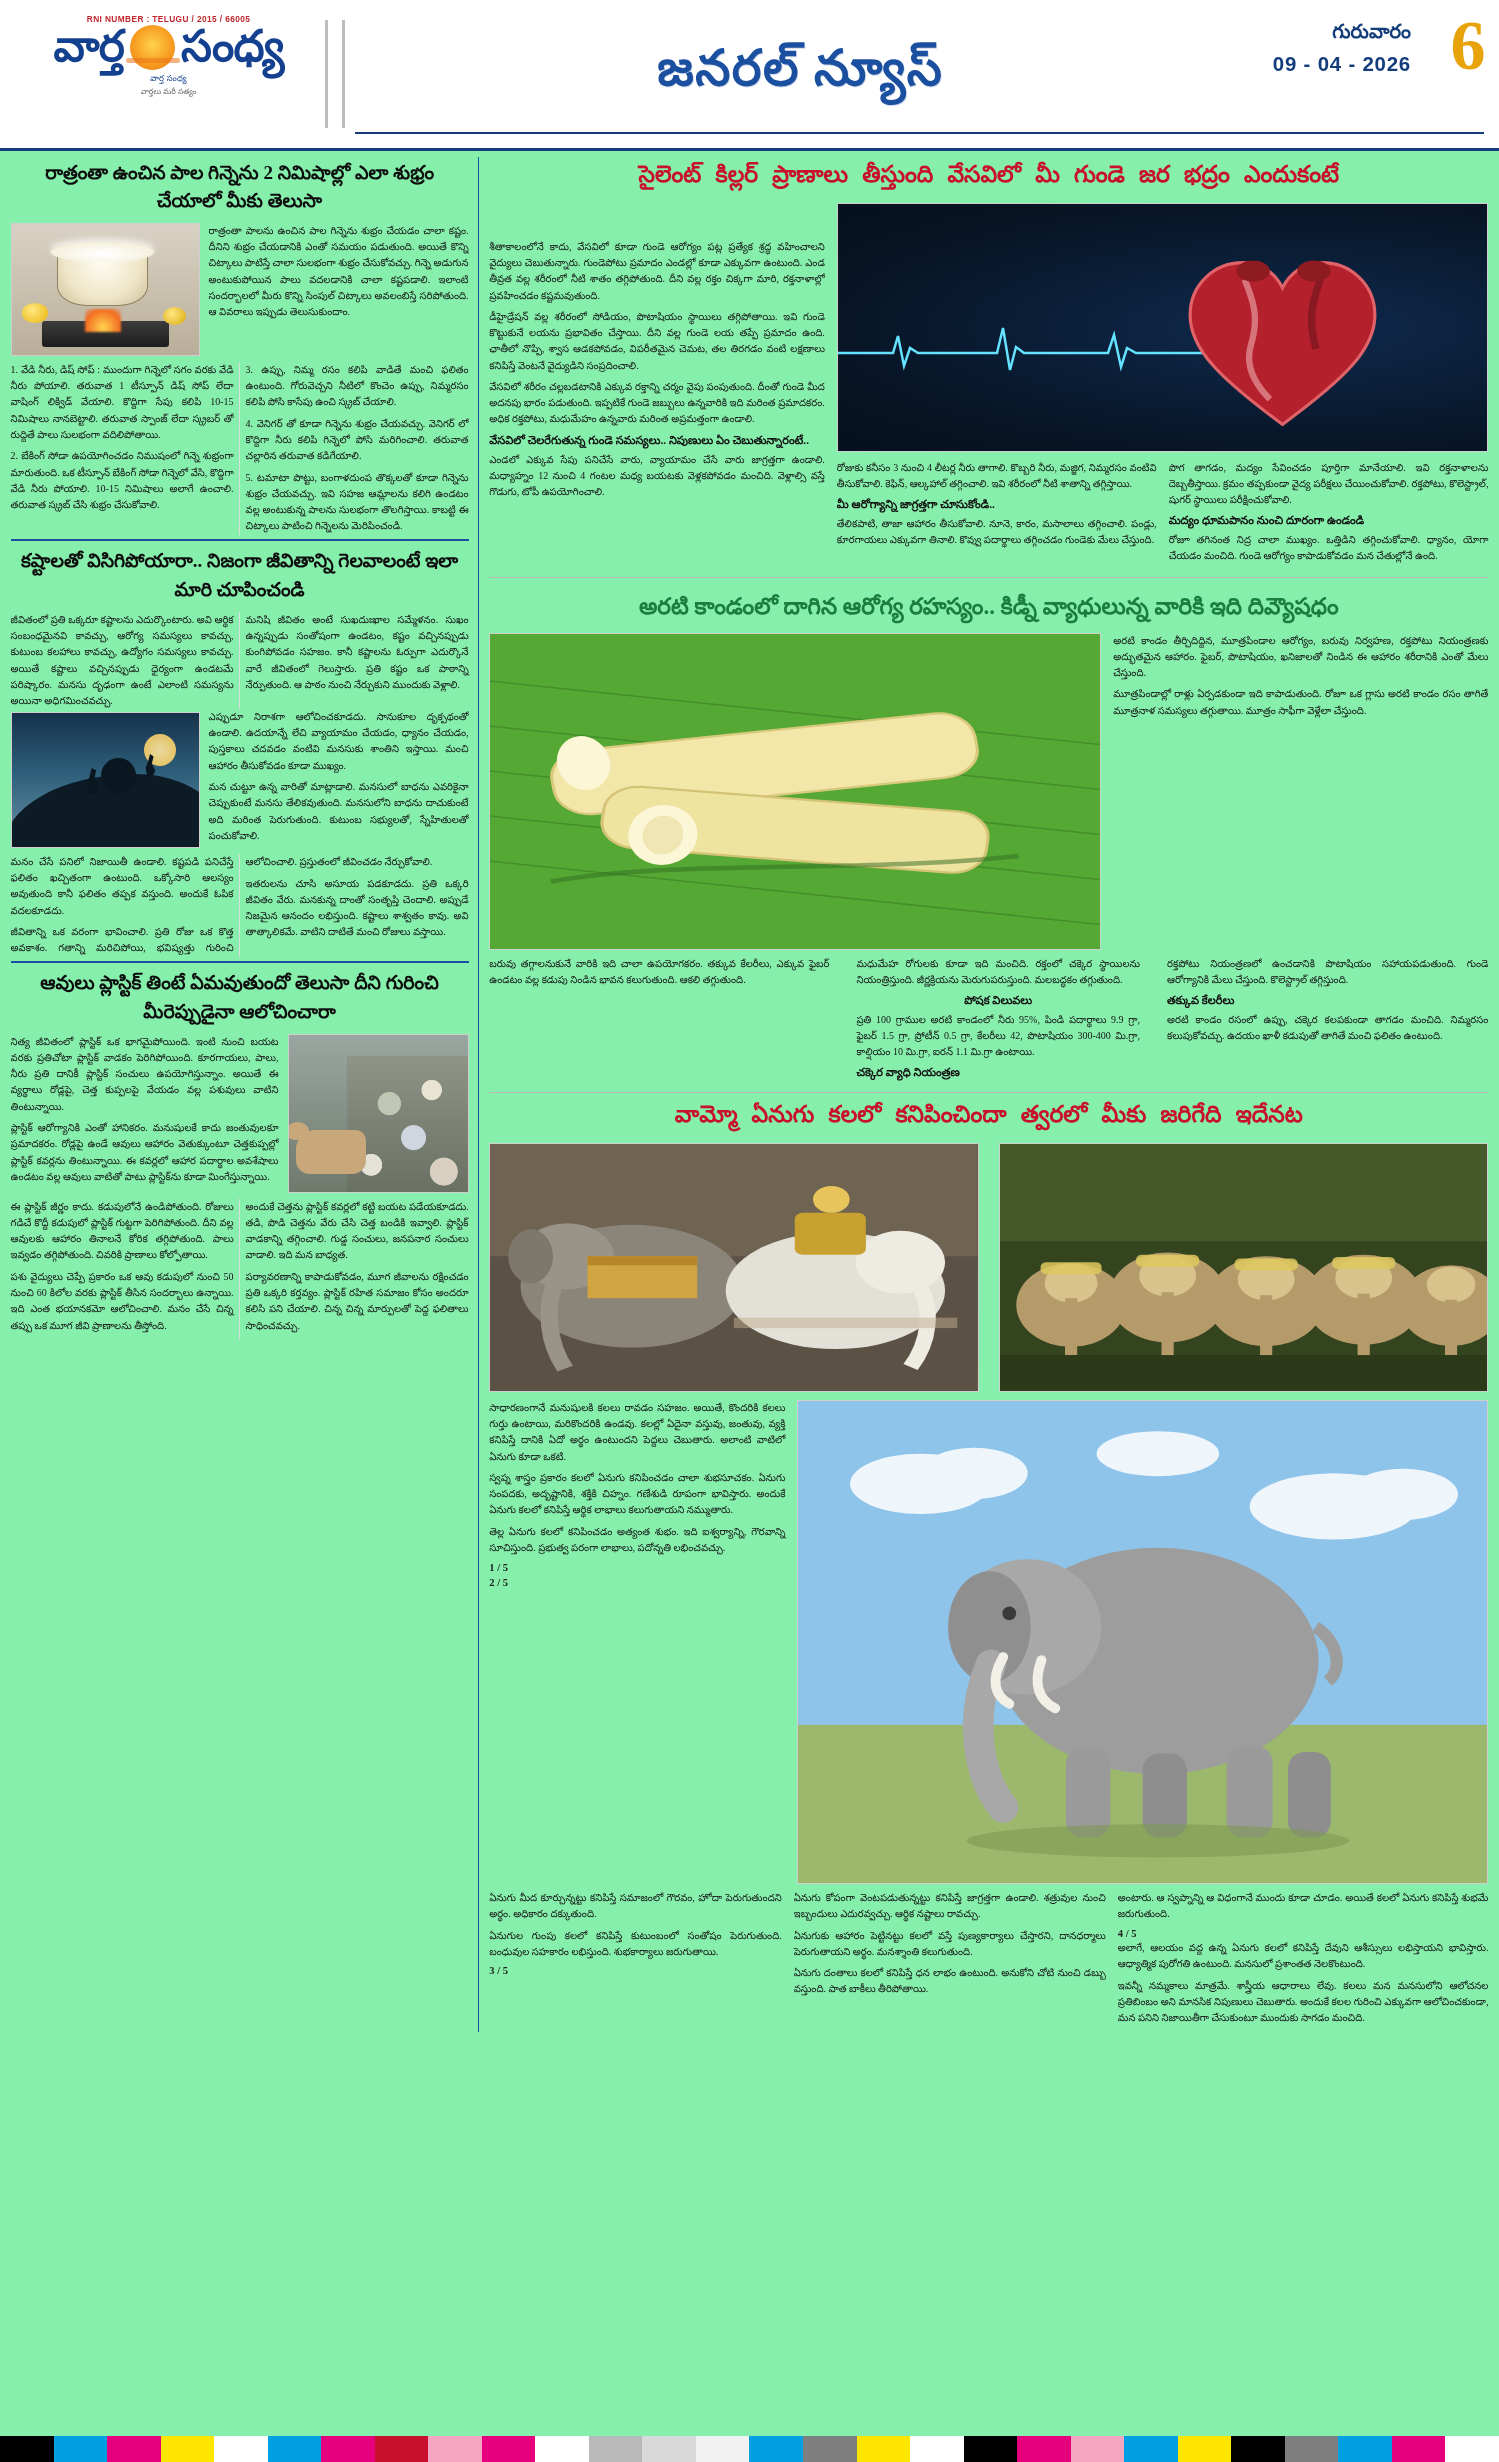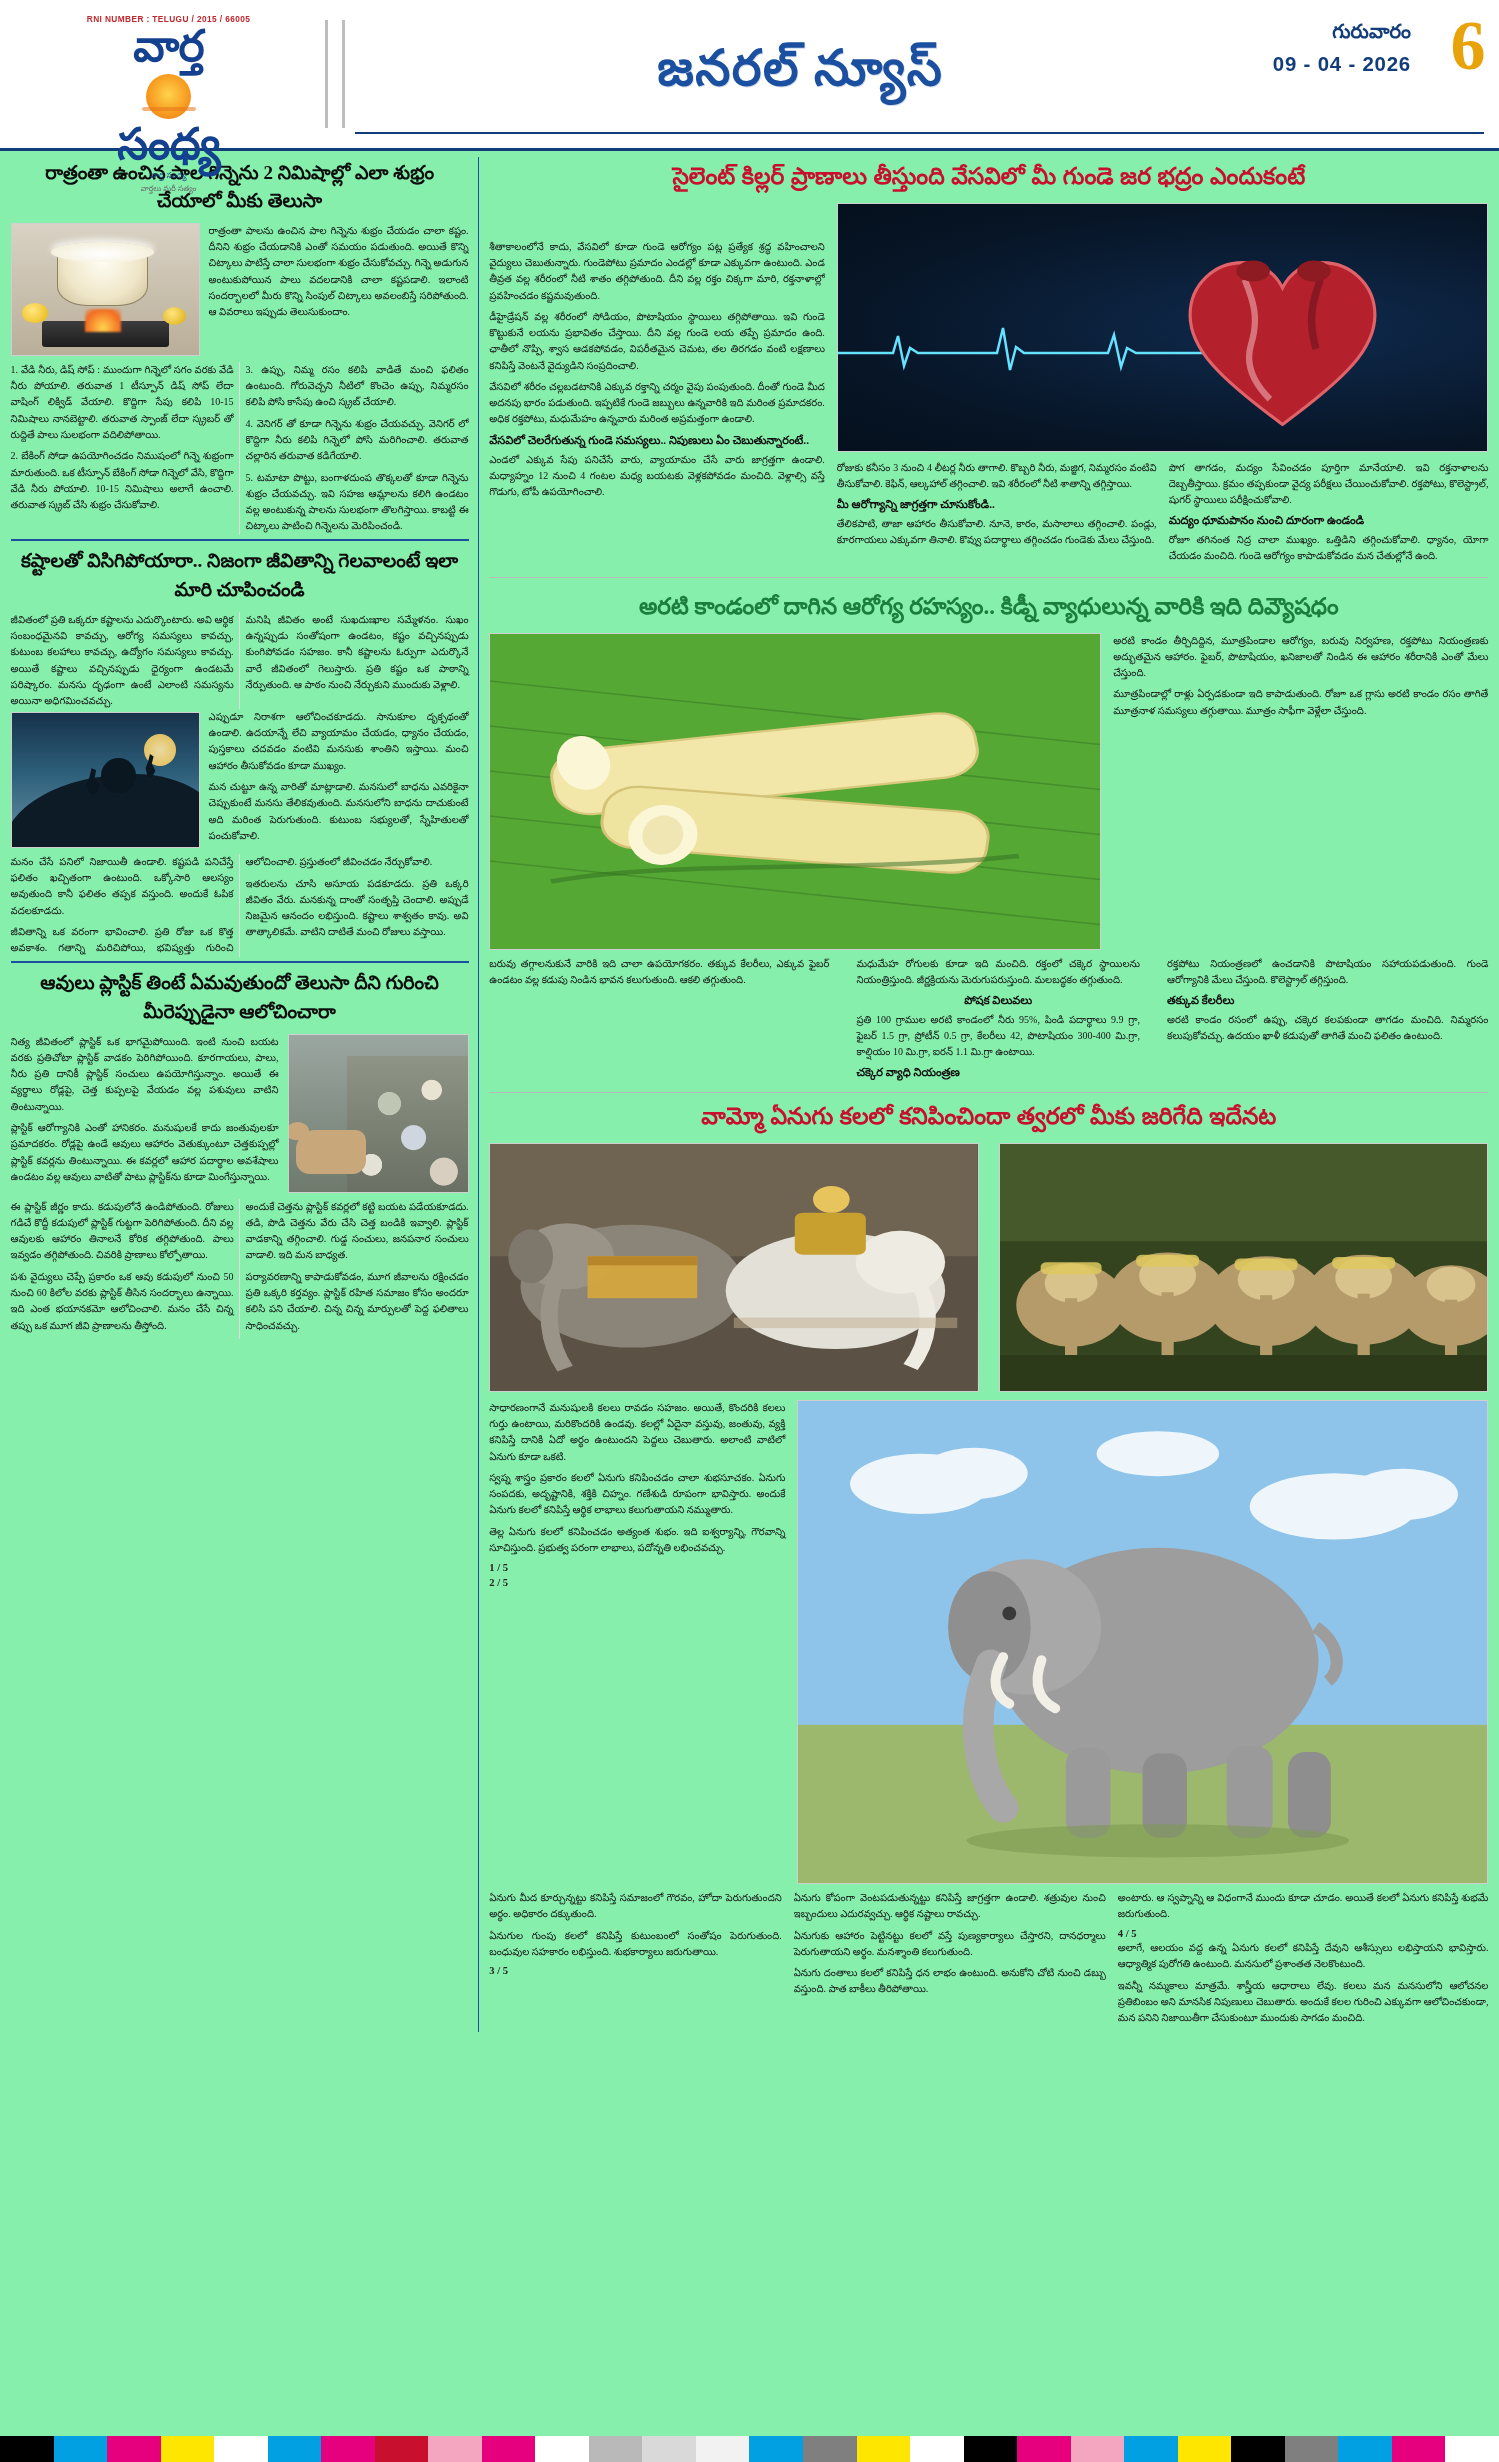--- a/index.html
+++ b/index.html
@@ -36,24 +36,23 @@
   .logo-reg {
     font-size: 8.3px;
     color: #c0272d;
     text-align: center;
     letter-spacing: 0.4px;
     margin-bottom: 1.5px;
     font-weight: bold;
   }
   .logo-main {
     display: flex;
-    align-items: center;
+    align-items: flex-start;
     gap: 4.5px;
     justify-content: center;
-    flex-direction: column;
   }
   .logo-word {
     font-family: "Liberation Serif", serif;
     font-size: 44px;
     font-weight: bold;
     color: #14418f;
     line-height: 1;
     letter-spacing: -0.8px;
   }
   .sun {
@@ -162,21 +161,21 @@
   .hl-left {
     font-family: "Liberation Serif", serif;
     font-size: 19px;
     font-weight: bold;
     color: #0d0d0d;
     text-align: center;
     line-height: 1.5;
     margin: 1.5px 0 7.6px 0;
   }
   .hl-red {
-    font-family: Liberation Sans, sans-serif;
+    font-family: Liberation Mono, monospace;
     font-size: 23.4px;
     font-weight: bold;
     color: #c8102e;
     text-align: center;
     line-height: 1.45;
     margin: 3px 0 9px 0;
   }
   .hl-green {
     font-family: "Liberation Serif", serif;
     font-size: 23px;

